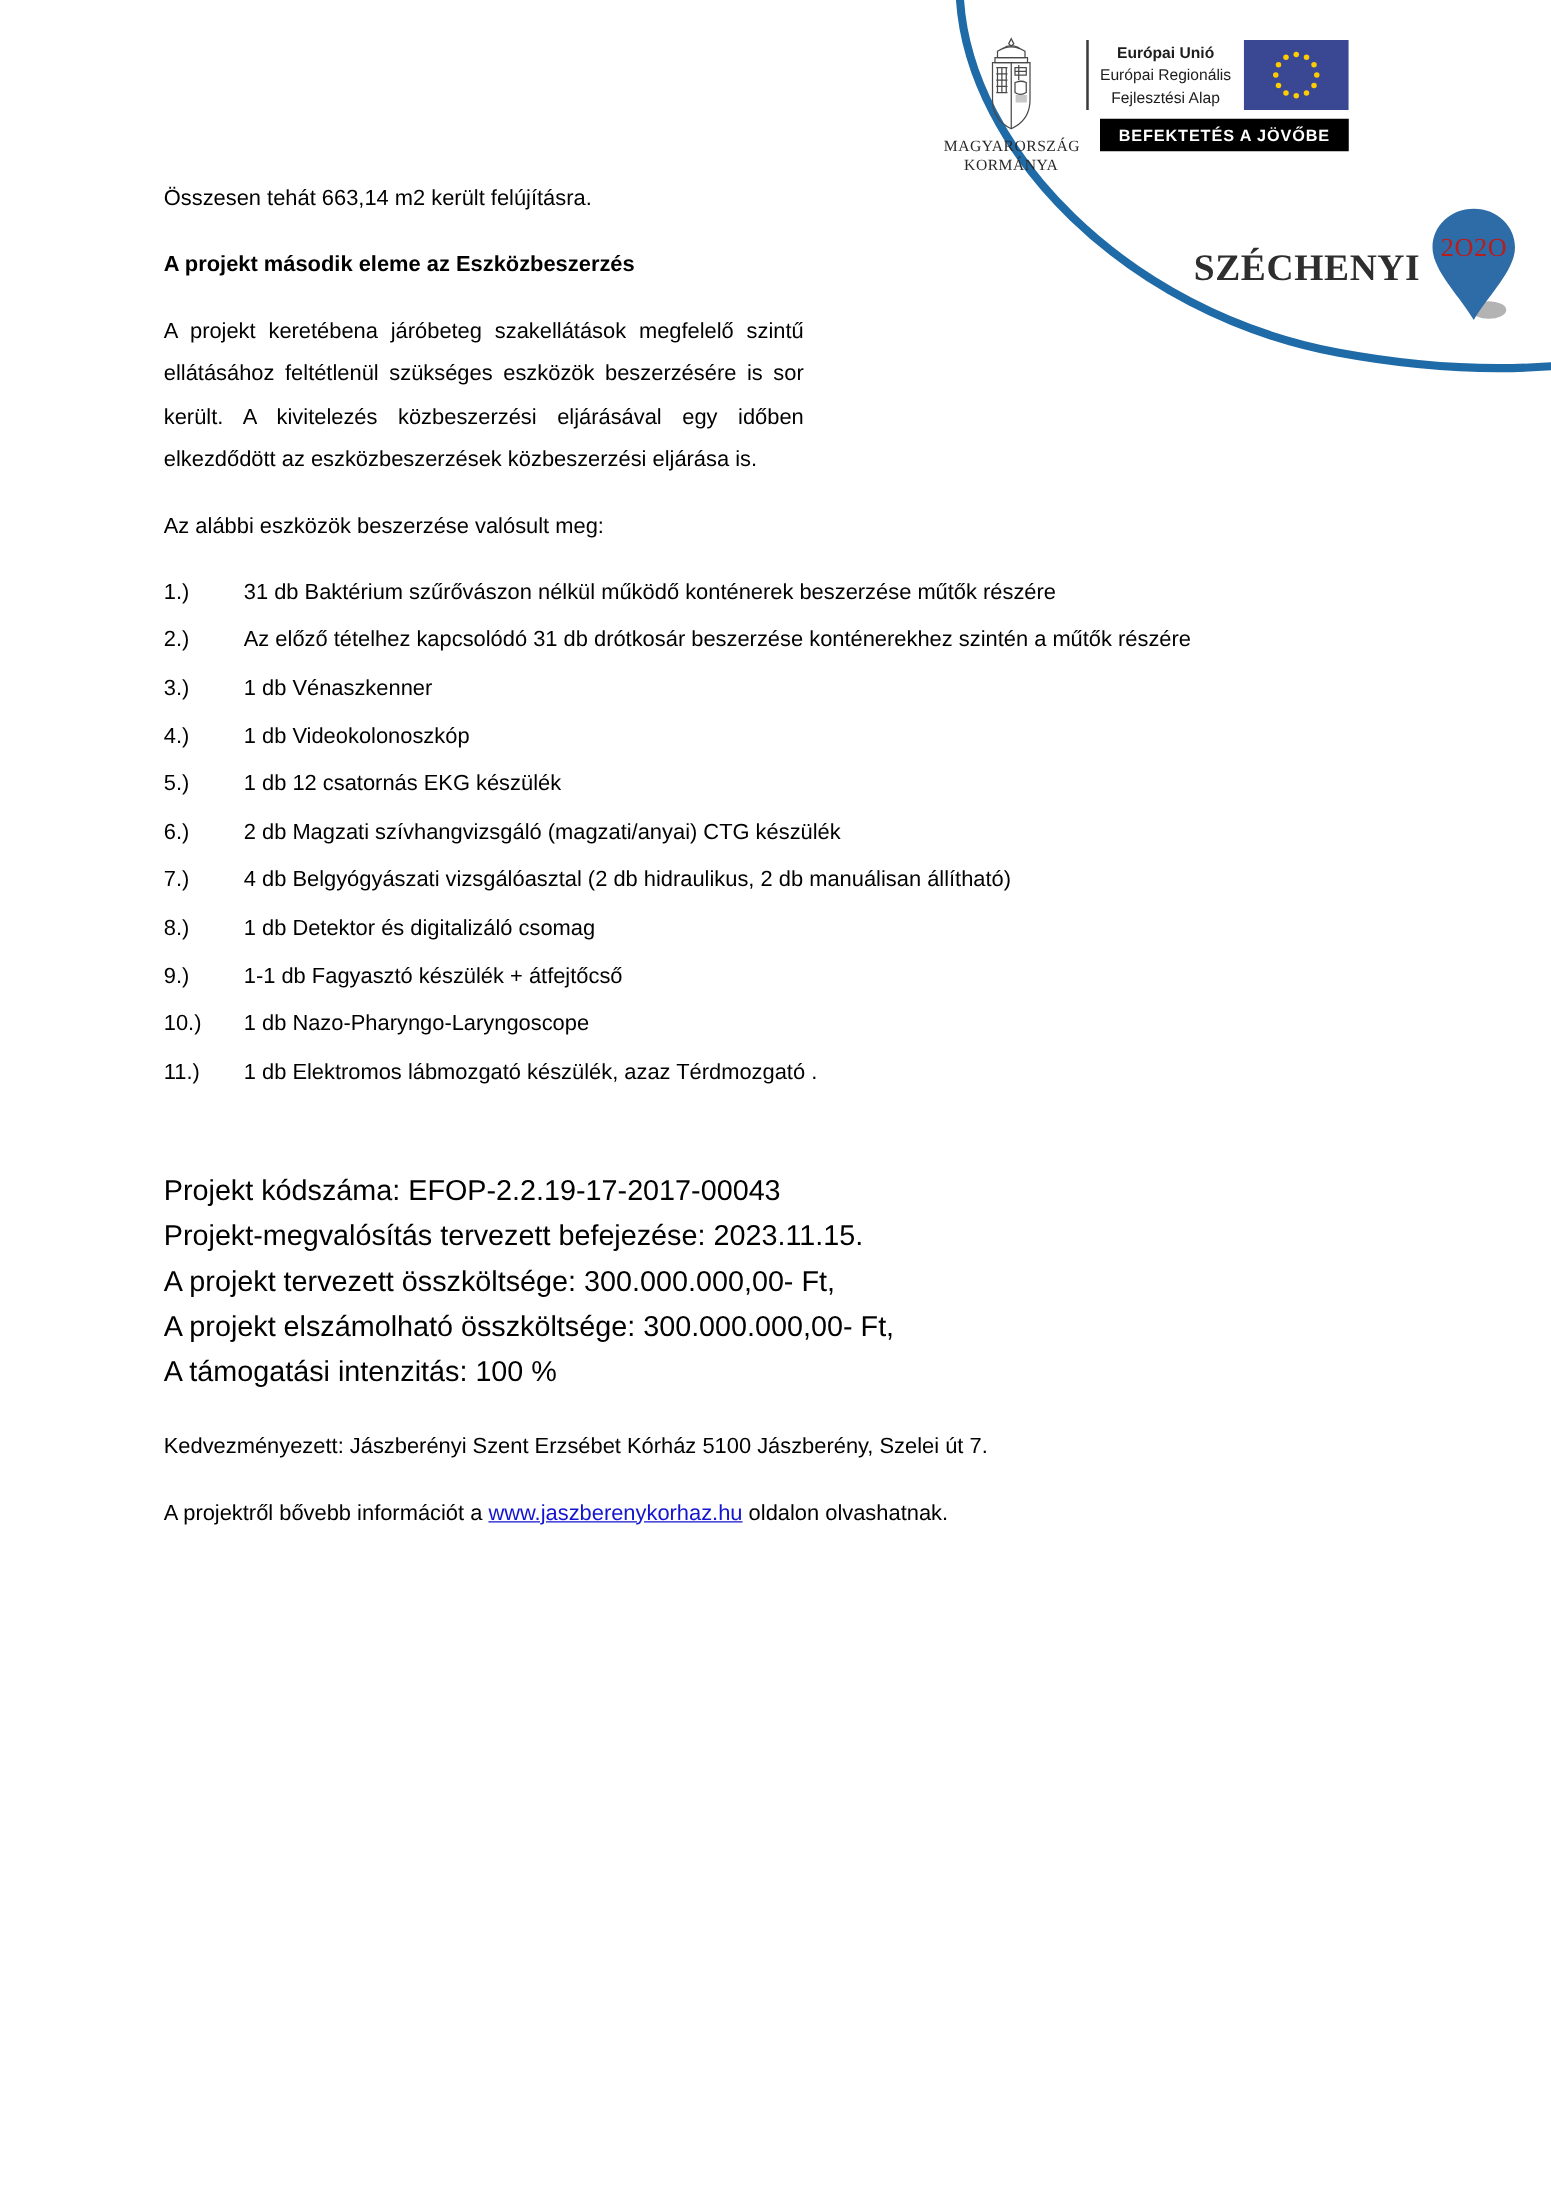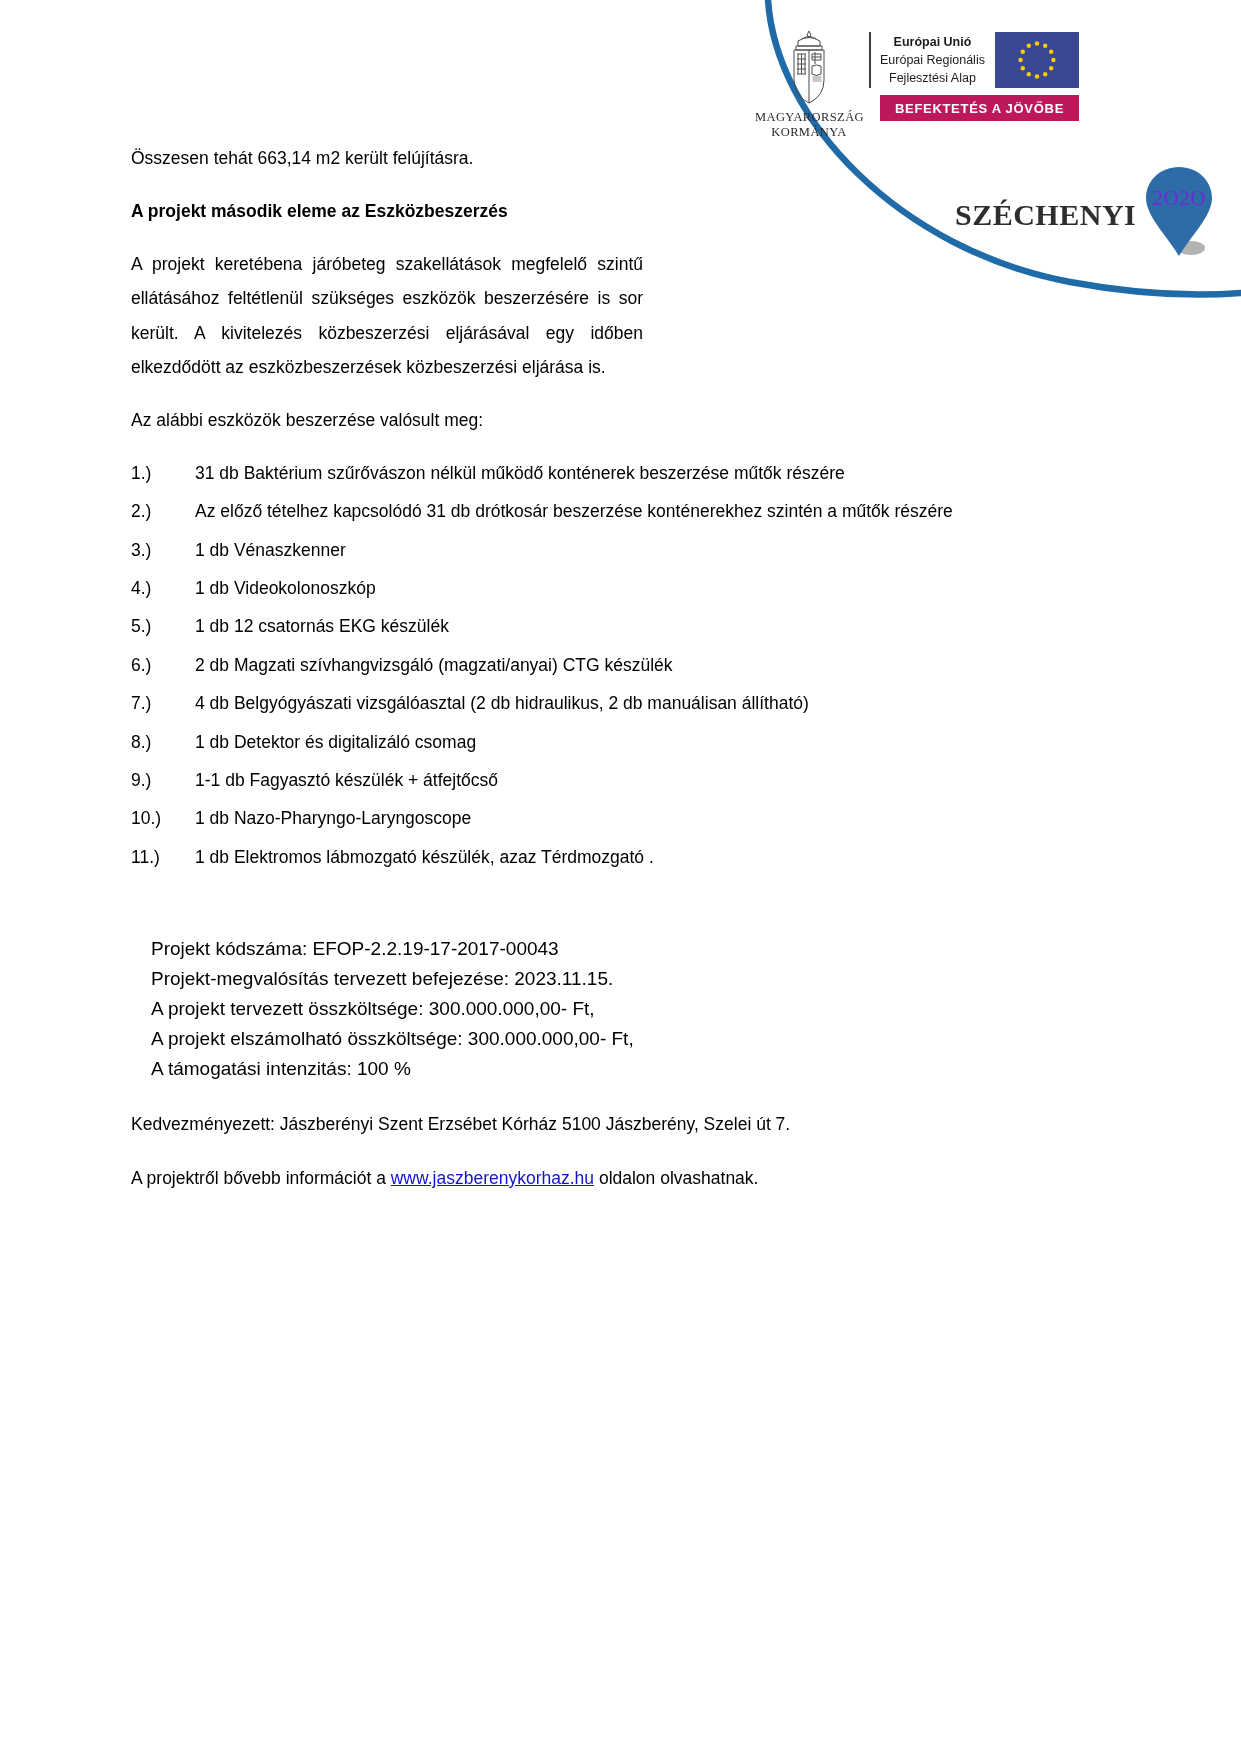--- a/index.html
+++ b/index.html
@@ -121,21 +121,21 @@
     margin-left: 6px;
     margin-top: -6px;
   }
   .sz-pin svg { display: block; }
   .sz-pin .pin-label {
     position: absolute;
     top: 22px;
     left: 0;
     width: 74px;
     text-align: center;
-    color: #6d28d9;
+    color: #b91c1c;
     font-size: 21px;
     letter-spacing: 0.5px;
   }
 
   
   .doc {
     position: absolute;
     left: 131px;
     top: 125px;
     width: 980px;
@@ -181,23 +181,22 @@
   ol.eq-list li.justified {
     display: block;
   }
   ol.eq-list li.justified .num {
     float: left;
     width: 64px;
   }
 
   .details {
     margin-top: 64px;
-    font-size: 19px;
+    font-size: 23px;
     line-height: 1.58;
-    margin-left: 20px;
   }
   .details div { white-space: nowrap; }
 
   .beneficiary {
     margin-top: 26px;
     font-size: 17.5px;
     line-height: 1.6;
   }
   .more-info {
     margin-top: 26px;
@@ -269,21 +268,21 @@
                 <circle cx="42" cy="44.5" r="2.2"></circle>
                 <circle cx="33.8" cy="42.3" r="2.2"></circle>
                 <circle cx="27.8" cy="36.3" r="2.2"></circle>
                 <circle cx="25.6" cy="28" r="2.2"></circle>
                 <circle cx="27.8" cy="19.7" r="2.2"></circle>
                 <circle cx="33.8" cy="13.7" r="2.2"></circle>
               </g>
             </svg>
           </div>
         </div>
-        <div class="eu-banner" style="background:#be185d">BEFEKTETÉS A JÖVŐBE</div>
+        <div class="eu-banner" style="background:#000000">BEFEKTETÉS A JÖVŐBE</div>
       </div>
 
     </div>
   </div>
 
   <div class="szechenyi">
     <div class="sz-word">SZÉCHENYI</div>
     <div class="sz-pin">
       <svg width="74" height="96" viewBox="0 0 74 96">
         <ellipse cx="49" cy="84" rx="14" ry="7" fill="#9A9A9A" opacity="0.75"></ellipse>

